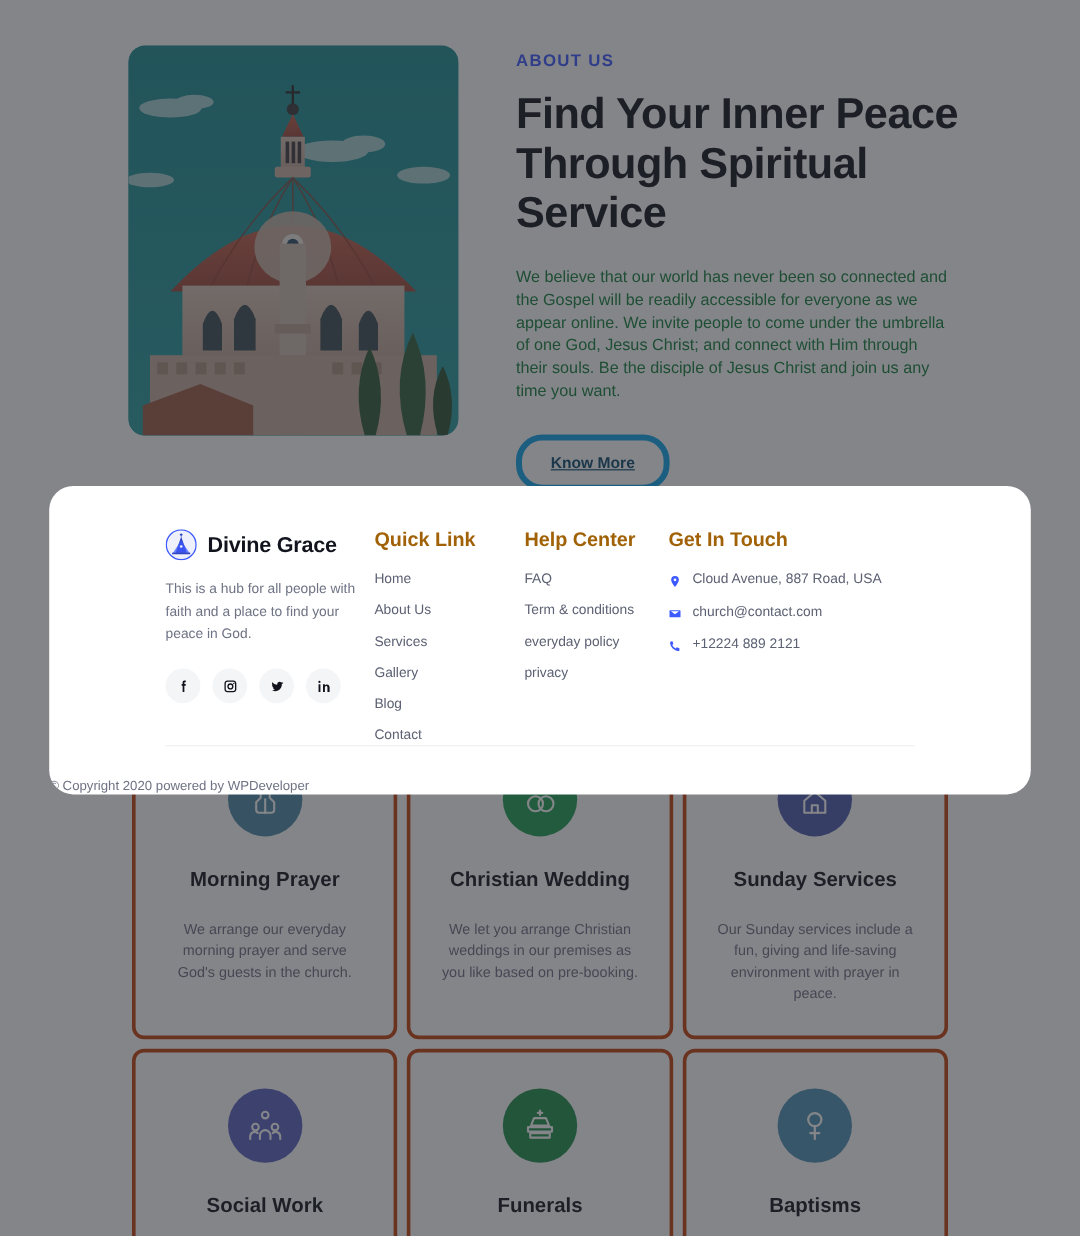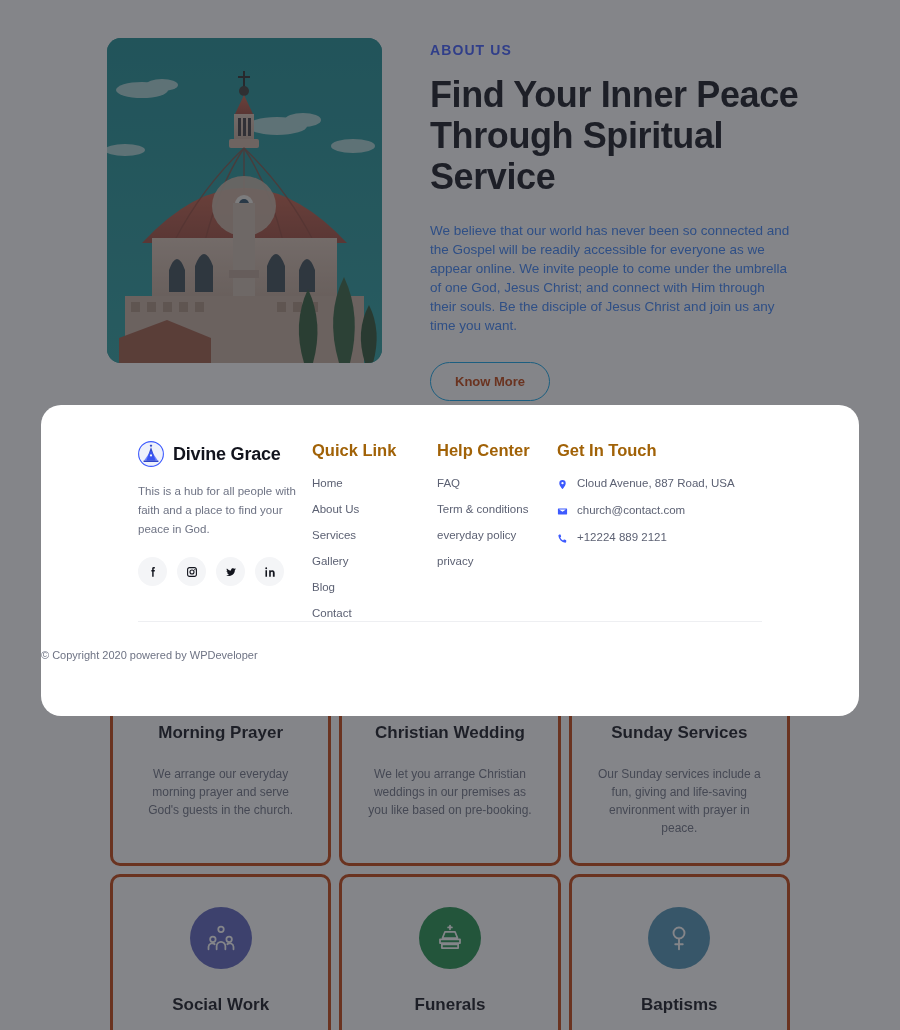--- a/index.html
+++ b/index.html
@@ -57,36 +57,37 @@
     font-weight: 700;
     color: #12141d;
     letter-spacing: -0.4px;
     margin-bottom: 24px;
     max-width: 370px;
   }
 
   .about-text {
     font-size: 13.5px;
     line-height: 19px;
-    color: #3b82f6;
+    color: #15803d;
     max-width: 362px;
     margin-bottom: 27px;
   }
 
   .know-more {
     display: inline-block;
     padding: 11px 24px;
-    border: 1px solid #0ea5e9;
+    border: 5px solid #0ea5e9;
     border-radius: 22px;
     background: transparent;
     font-family: inherit;
     font-size: 13px;
     font-weight: 700;
-    color: #c2410c;
+    color: #0c4a6e;
     cursor: pointer;
+    text-decoration: underline;
   }
 
   
   .services {
     position: absolute;
     left: 110px;
     top: 602px;
     width: 680px;
     display: grid;
     grid-template-columns: repeat(3, 1fr);
@@ -132,21 +133,21 @@
     background: rgba(39, 41, 48, 0.57);
     z-index: 5;
   }
 
   
   #footer-card {
     position: absolute;
     left: 41px;
     top: 405px;
     width: 818px;
-    height: 311px;
+    height: 257px;
     background: #ffffff;
     border-radius: 20px;
     z-index: 10;
     padding: 36px 56px 0 56px;
     overflow: hidden;
   }
 
   .footer-cols {
     display: flex;
     gap: 0;

